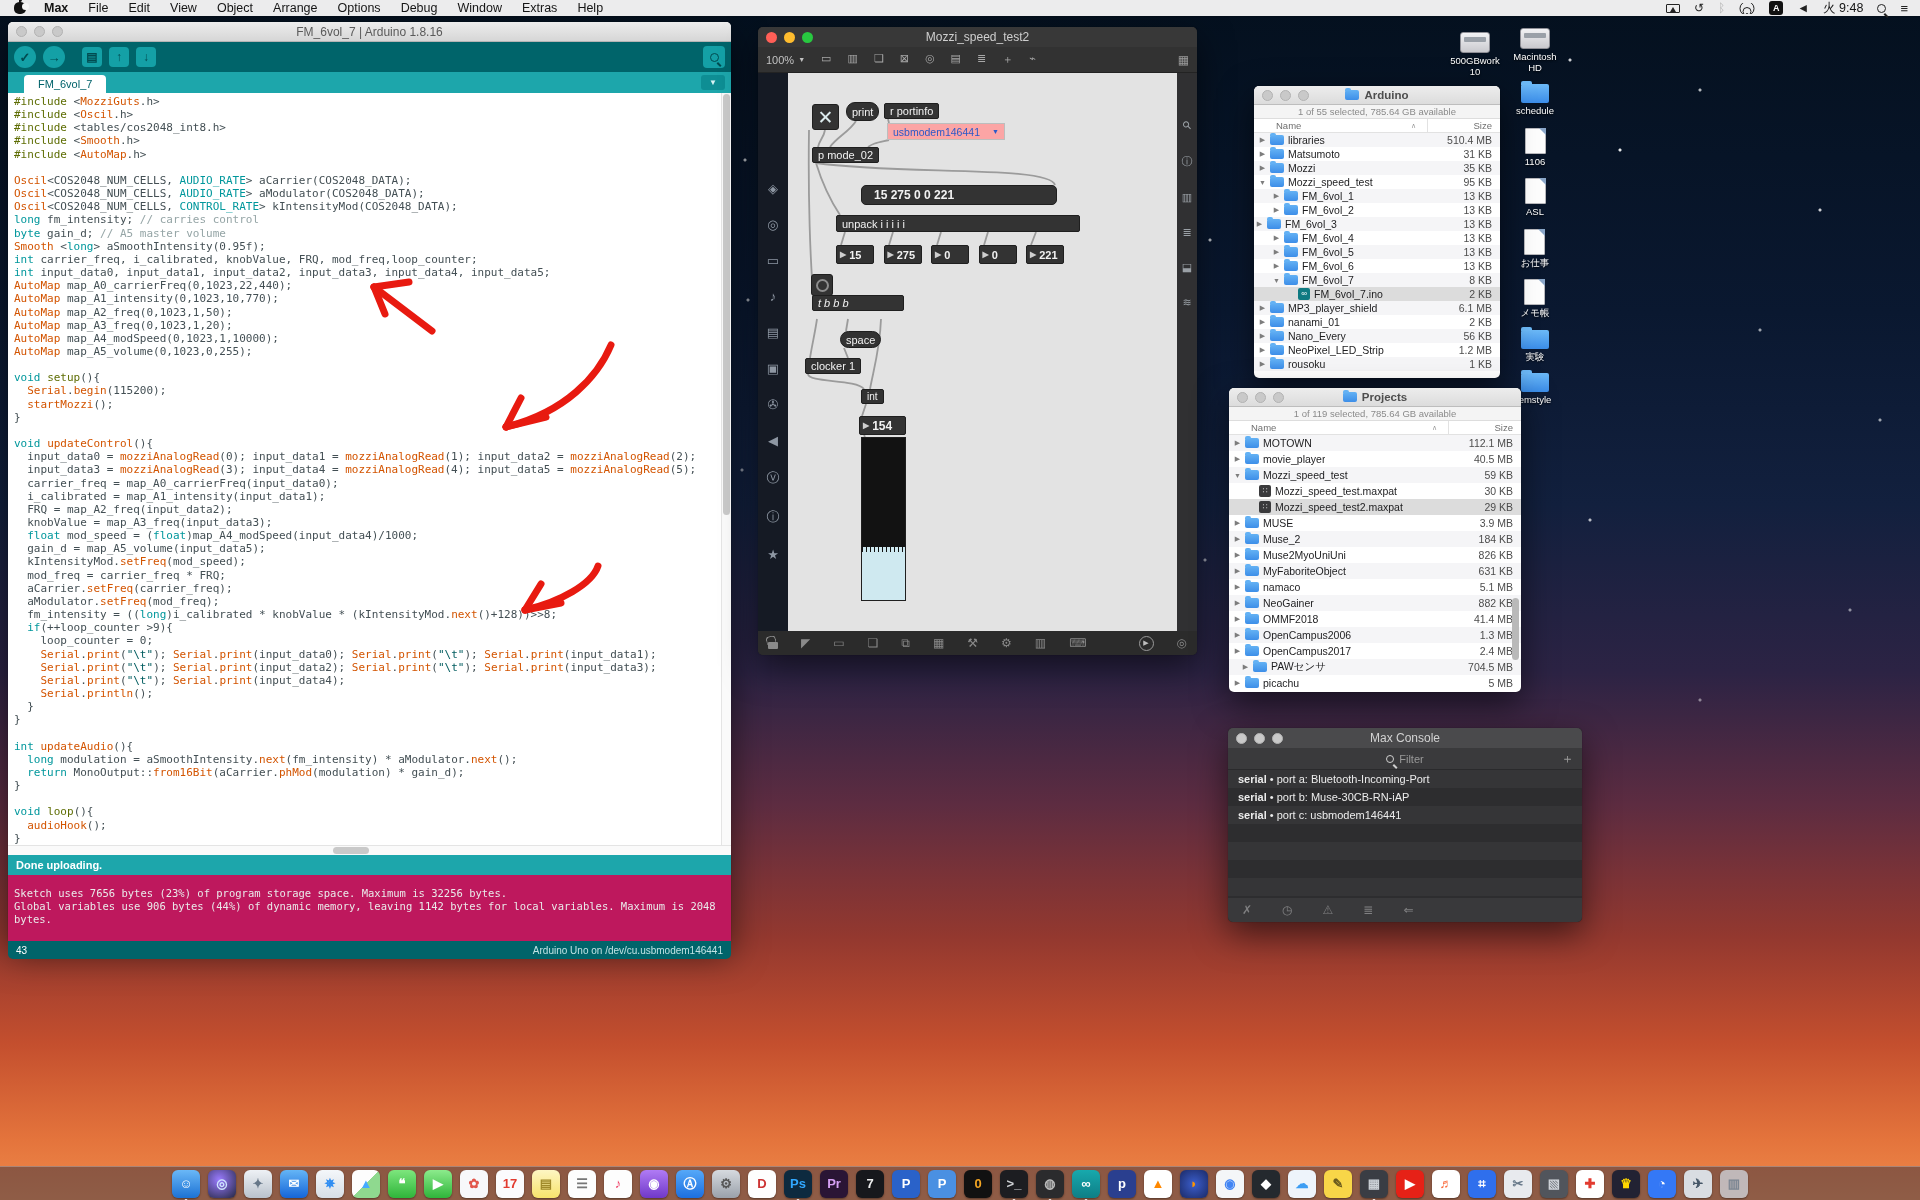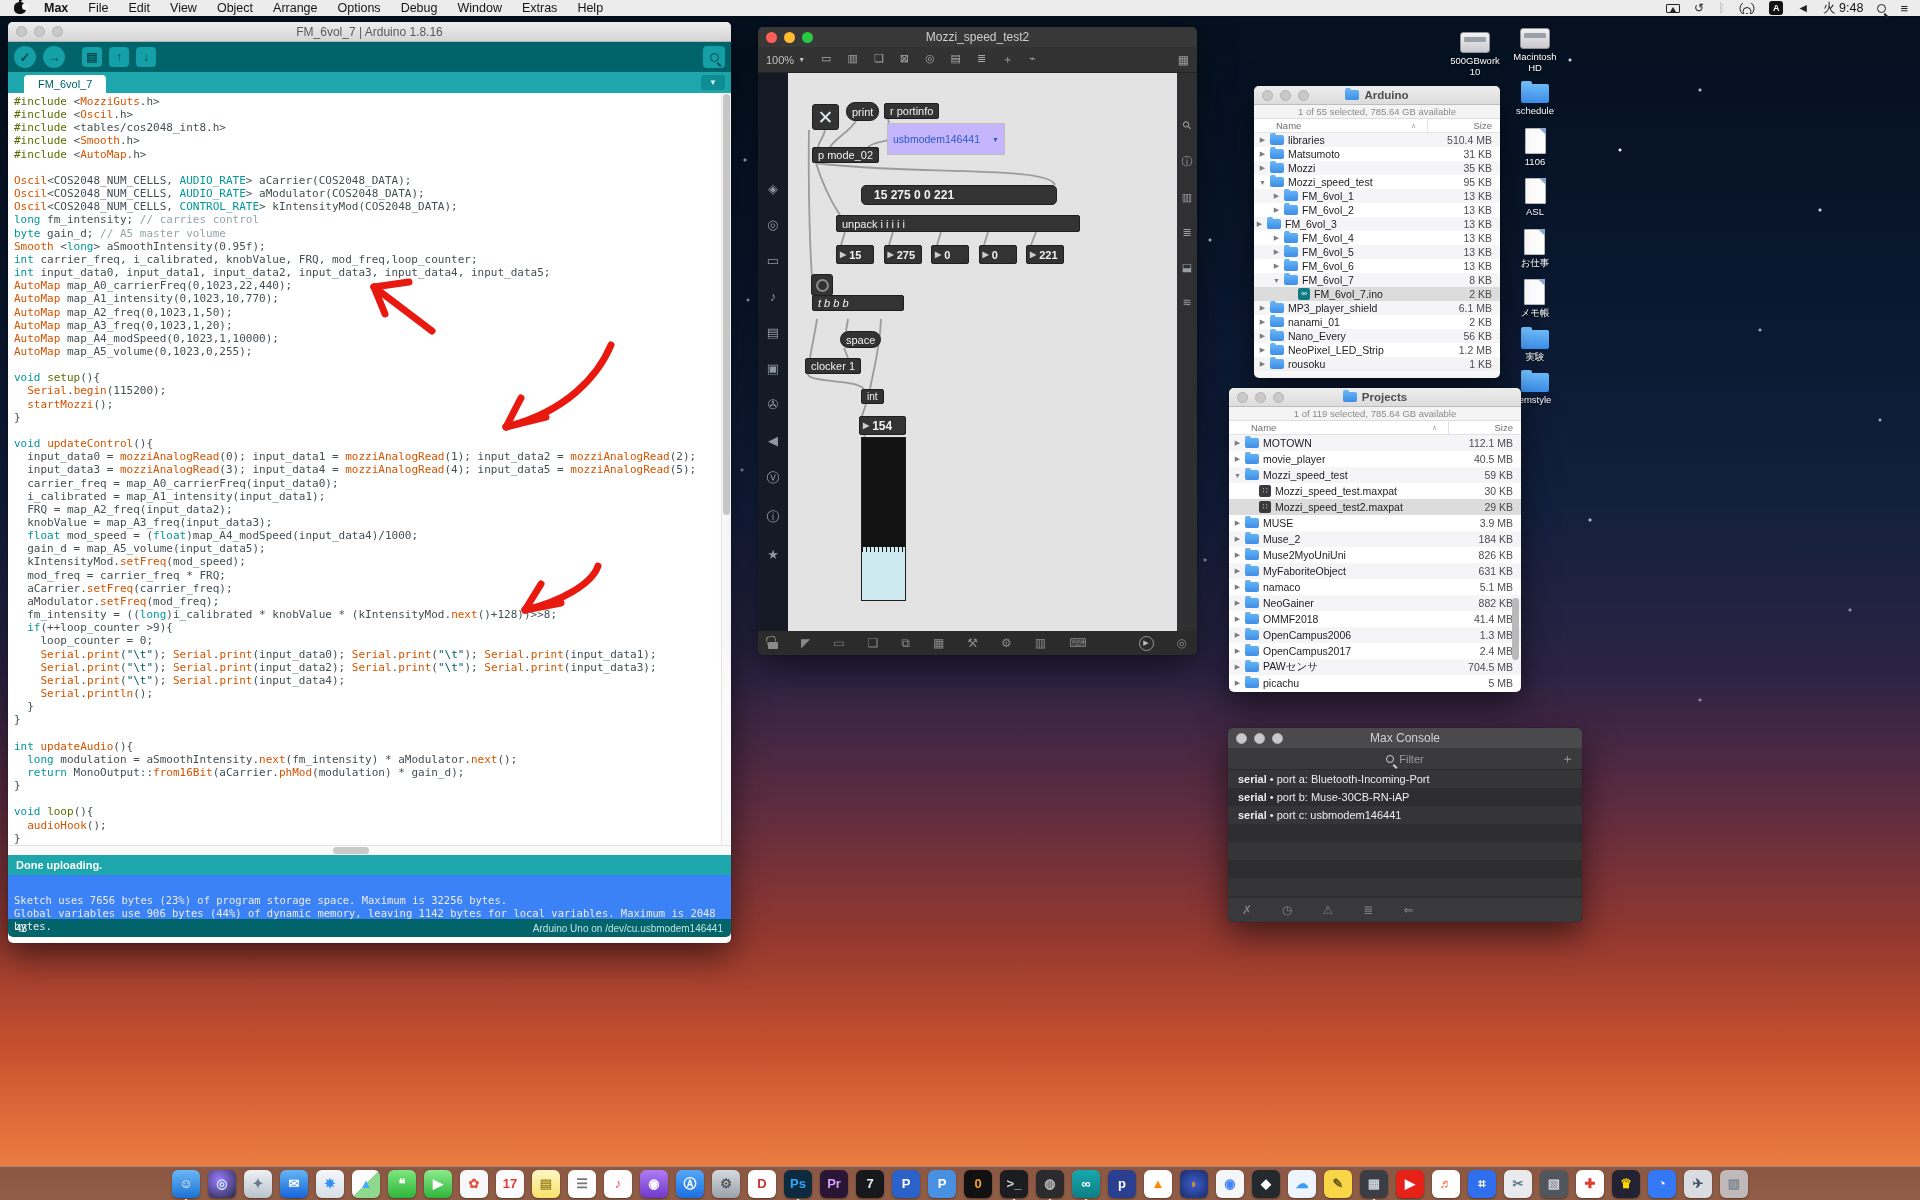--- a/index.html
+++ b/index.html
@@ -68,21 +68,21 @@
   .ard-tab{background:#fff;color:#00626a;font-size:11px;padding:3px 14px 2px;border-radius:4px 4px 0 0;height:18px;}
   .tabdrop{position:absolute;right:6px;top:3px;width:24px;height:15px;background:#0e8e94;border-radius:3px;color:#d7f3f4;font-size:8px;display:flex;align-items:center;justify-content:center;}
   .codewrap{position:relative;height:752px;background:#fff;overflow:hidden;}
   .code{position:absolute;left:6px;top:2px;right:12px;font-family:"DejaVu Sans Mono",monospace;font-size:11px;line-height:13.15px;white-space:pre;}
   .tk-p{color:#434f54}.tk-g{color:#5e6d03}.tk-o{color:#d35400}.tk-k{color:#00979c}.tk-c{color:#95a5a6}.tk-s{color:#005c5f}
   .vscroll{position:absolute;right:0;top:0;bottom:0;width:10px;background:#fafafa;border-left:1px solid #e4e4e4;}
   .vscroll i{position:absolute;left:1px;right:1px;top:1px;height:56%;background:#c9c9c9;border-radius:4px;}
   .hscroll{height:10px;background:#fafafa;border-top:1px solid #e4e4e4;position:relative;}
   .hscroll i{position:absolute;top:1px;bottom:1px;left:45%;width:36px;background:#c9c9c9;border-radius:4px;}
   .ard-status{height:20px;background:#1da6ab;color:#fff;font-size:11px;font-weight:bold;display:flex;align-items:center;padding-left:8px;}
-  .ard-console{height:44px;background:#3b82f6;color:#eaeaea;font-family:"DejaVu Sans Mono",monospace;font-size:10.5px;line-height:13px;padding:19px 6px;}
+  .ard-console{height:66px;background:#be185d;color:#eaeaea;font-family:"DejaVu Sans Mono",monospace;font-size:10.5px;line-height:13px;padding:12px 6px;}
   .ard-footer{height:18px;background:#00646a;display:flex;align-items:center;font-size:10px;color:#fff;padding:0 8px;border-radius:0 0 5px 5px;}
   .ard-footer .fr{margin-left:auto;color:#bfe3e4;}
   
   #maxwin{left:758px;top:27px;width:439px;height:628px;background:#2e2e2e;}
   #maxwin .tbar{background:#383838;}
   #maxwin .ttl{color:#cfcfcf;}
   .max-toolbar{height:26px;background:#323232;border-bottom:1px solid #232323;display:flex;align-items:center;color:#a8a8a8;font-size:11px;padding:0 8px;gap:16px;}
   .max-toolbar .zoom{display:flex;align-items:center;gap:4px;color:#c2c2c2;}
   .max-toolbar .gridic{margin-left:auto;font-size:12px;color:#9a9a9a;}
   .max-body{display:flex;height:558px;}
@@ -92,21 +92,21 @@
   .canvas svg{position:absolute;inset:0;}
   .mobj{position:absolute;background:#333;border:1px solid #1f1f1f;color:#f2f2f2;font-size:11px;display:flex;align-items:center;padding:0 5px;border-radius:2px;white-space:nowrap;}
   .mmsg{border-radius:9px;}
   .mbigmsg{border-radius:5px;font-weight:bold;font-size:12px;padding-left:12px;}
   .mtoggle{justify-content:center;font-size:19px;color:#dcebee;border-radius:3px;padding:0;}
   .mbang{border-radius:3px;padding:0;justify-content:center;}
   .mbang i{width:13px;height:13px;border:2px solid #8d8d8d;border-radius:50%;}
   .mnum{padding:0 3px;font-weight:bold;}
   .mnum b{font-weight:bold;}
   .mnum .tri{color:#cfcfcf;font-size:8px;margin-right:3px;}
-  .mmenu{position:absolute;background:#c4b5fd;border:1px solid #bdbdbd;color:#2b59c8;font-size:10.5px;display:flex;align-items:center;padding:15px 5px;white-space:nowrap;}
+  .mmenu{position:absolute;background:#fca5a5;border:1px solid #bdbdbd;color:#2b59c8;font-size:10.5px;display:flex;align-items:center;padding:0 5px;white-space:nowrap;}
   .mmenu .dd{margin-left:auto;color:#2b59c8;font-size:7px;}
   .mslider{position:absolute;background:#121212;border:1px solid #1f1f1f;}
   .mslider .fill{position:absolute;left:0;right:0;bottom:0;height:53px;background:#cfe9f0;}
   .mslider .fill::before{content:"";position:absolute;left:0;right:0;top:0;height:5px;background:repeating-linear-gradient(90deg,#121212 0 1px,transparent 1px 4px);}
   .max-bottom{height:24px;background:#2b2b2b;border-radius:0 0 5px 5px;display:flex;align-items:center;padding:0 10px;gap:23px;color:#8a8a8a;font-size:12px;}
   .lockic{position:relative;width:10px;height:7px;background:#8a8a8a;border-radius:1px;margin-top:5px;}
   .lockic::before{content:"";position:absolute;width:8px;height:7px;border:1.6px solid #8a8a8a;border-bottom:none;border-radius:4px 4px 0 0;top:-6px;left:-2px;transform:rotate(-12deg);}
   .playc{margin-left:auto;width:15px;height:15px;border:1.5px solid #9a9a9a;border-radius:50%;display:flex;align-items:center;justify-content:center;font-size:7px;color:#bdbdbd;}
   .pwr{font-size:12px;color:#8a8a8a;}
   
@@ -645,21 +645,21 @@
         <span class="ficon "></span>
         <span class="nm">OpenCampus2006</span>
         <span class="sz">1.3 MB</span>
       </div>
       <div class="frow" style="height: 16px; padding-left: 4px;">
         <span class="disc">▶</span>
         <span class="ficon "></span>
         <span class="nm">OpenCampus2017</span>
         <span class="sz">2.4 MB</span>
       </div>
-      <div class="frow" style="height: 16px; padding-left: 4px;">
+      <div class="frow" style="height: 16px; padding-left: 12px;">
         <span class="disc">▶</span>
         <span class="ficon "></span>
         <span class="nm">PAWセンサ</span>
         <span class="sz">704.5 MB</span>
       </div>
       <div class="frow" style="height: 16px; padding-left: 4px;">
         <span class="disc">▶</span>
         <span class="ficon "></span>
         <span class="nm">picachu</span>
         <span class="sz">5 MB</span>

